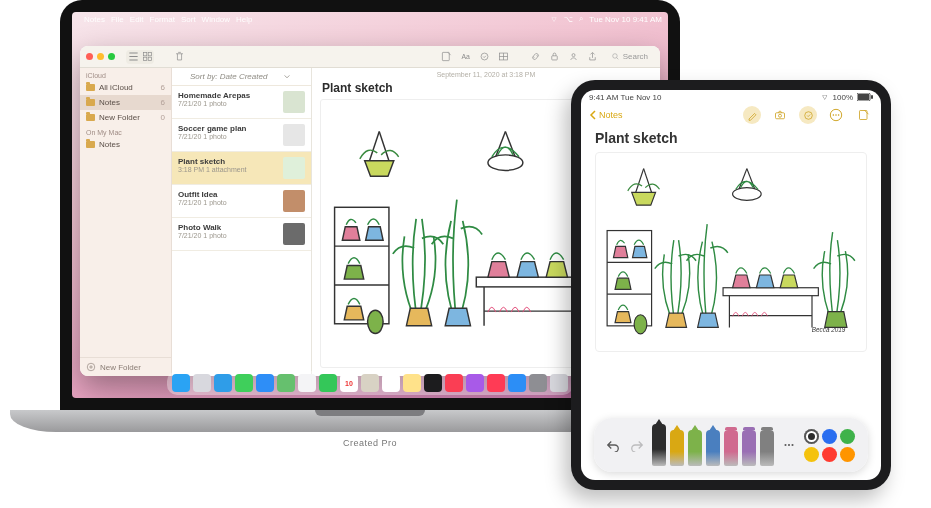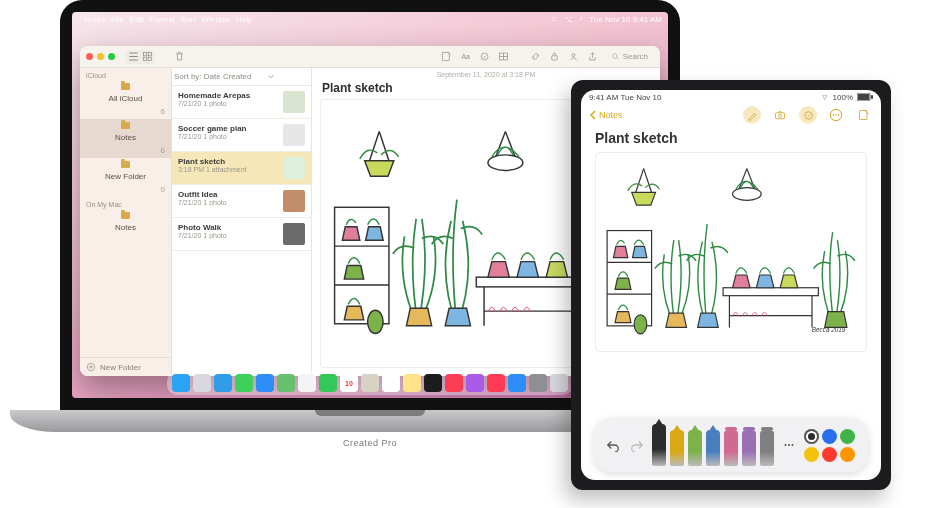--- a/index.html
+++ b/index.html
@@ -153,21 +153,20 @@
   }
   .sb-section {
     padding: 4px 6px 1px;
     color:#a08d86;
     font-size:7px;
   }
   .sb-item {
     display:flex; align-items:center; gap:4px;
     padding:3px 6px;
     color:#5b4f48;
-    flex-direction:column;
   }
   .sb-item.selected { background:#e7d9cf; }
   .sb-count { margin-left:auto; color:#b3a199; }
   .folder-ico { width:9px; height:7px; background:#d9a94e; border-radius:1px; position:relative;}
   .folder-ico::before{content:"";position:absolute;left:0;top:-2px;width:4px;height:2px;background:#d9a94e;border-radius:1px 1px 0 0;}
   .sb-footer {
     margin-top:auto;
     border-top:1px solid #e8ded6;
     padding:4px 6px;
     display:flex;align-items:center;gap:4px;
@@ -178,23 +177,24 @@
   
   .note-list {
     width: 140px;
     background:#fff;
     border-right:1px solid #e8e5dd;
     display:flex; flex-direction:column;
     font-size:8px;
   }
   .nl-header {
     display:flex; align-items:center; gap:16px;
-    padding:4px 2px;
+    padding:4px 18px;
     border-bottom:1px solid #eee8dd;
     color:#8f8c84;
+    font-style:italic;
   }
   .nl-header svg{width:8px;height:8px;}
   .nl-item {
     display:flex; gap:5px;
     padding:5px 6px;
     border-bottom:1px solid #f0ece2;
   }
   .nl-item.selected { background:#f6e7b8; }
   .nl-text { flex:1; min-width:0; }
   .nl-title { font-weight:600; color:#3b3b3b; font-size:8px; white-space:nowrap; overflow:hidden; text-overflow:ellipsis;}
@@ -234,21 +234,21 @@
   }
 
   
   .ipad {
     position:absolute;
     right:40px;
     top:80px;
     width:320px;
     height:410px;
     background:#1c1c1e;
-    border-radius:12px;
+    border-radius:24px;
     padding:10px;
     box-shadow: -6px 10px 20px rgba(0,0,0,.25);
   }
   .ipad-screen {
     width:100%; height:100%;
     background:#fff;
     border-radius:14px;
     overflow:hidden;
     position:relative;
     display:flex;

